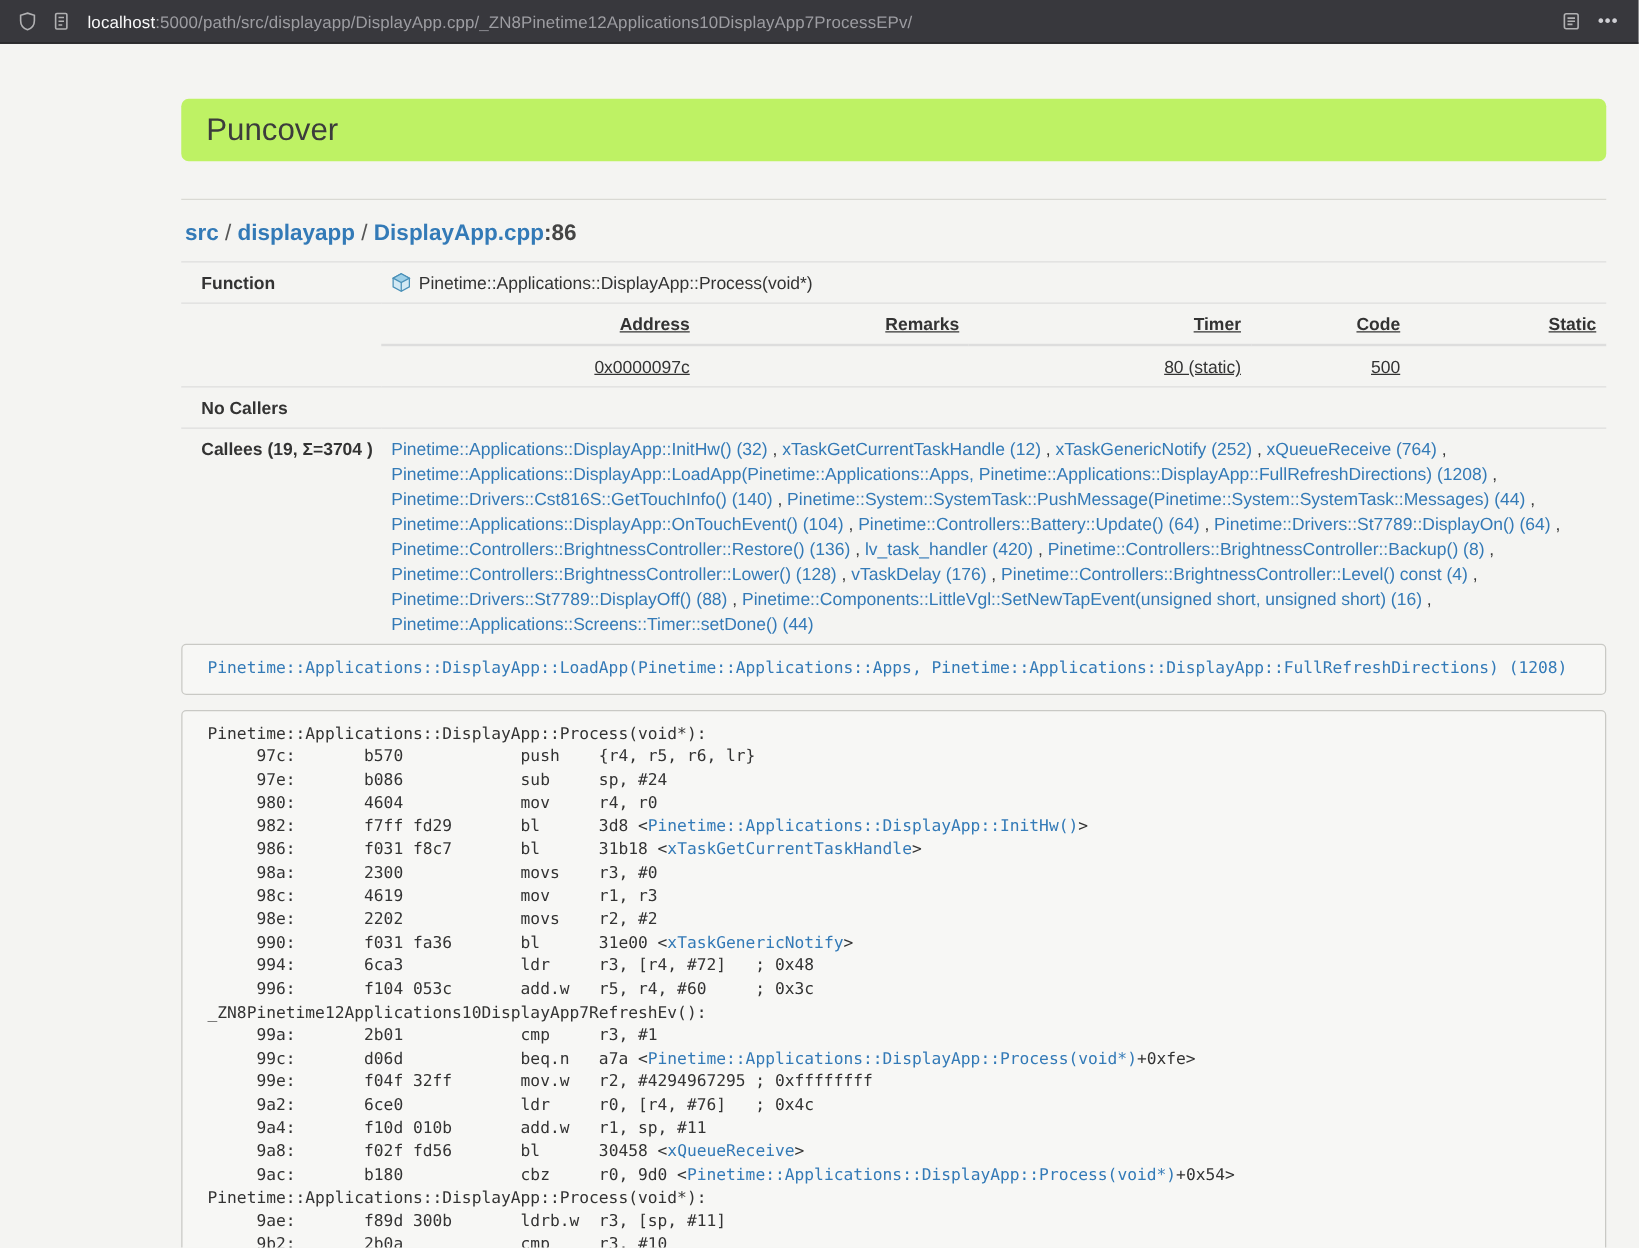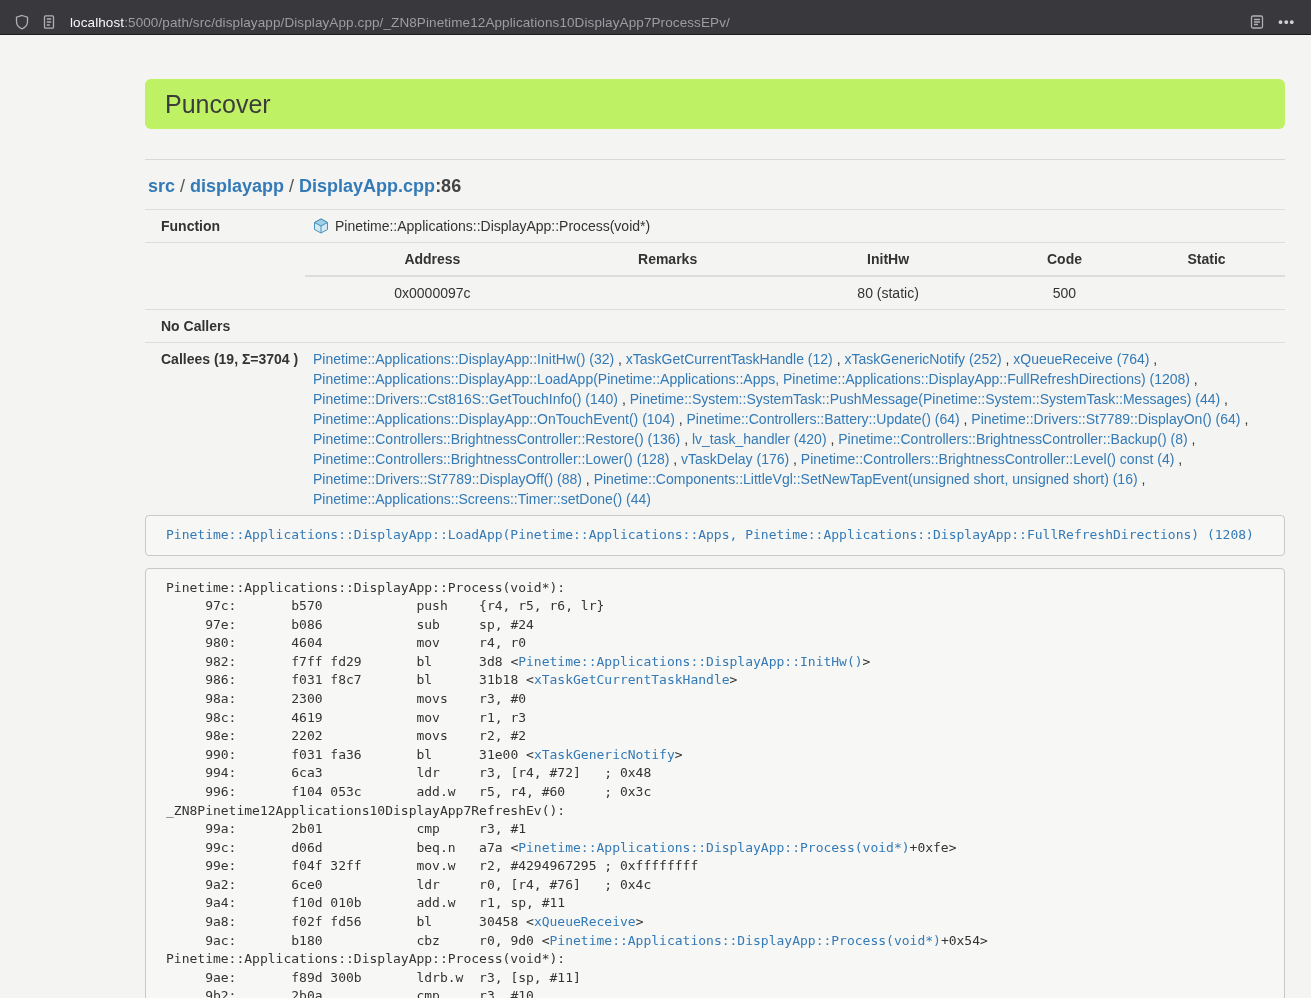--- a/index.html
+++ b/index.html
@@ -7,21 +7,21 @@
     width: 1311px; height: 998px; margin: 0; padding: 0;
     overflow: hidden;
     background: #f4f4f2;
     font-family: "Liberation Sans", "DejaVu Sans", sans-serif;
     font-size: 14px; color: #333;
   }
   
   .topbar {
     height: 35px; background: #38383d;
     border-bottom: 1px solid #1c1c1f;
-    display: flex; align-items: flex-end;
+    display: flex; align-items: center;
     padding: 4px 14px; gap: 11px;
   }
   .tb-icon { width: 16px; height: 16px; display: inline-flex; flex: 0 0 auto; }
   .urlbar {
     flex: 1 1 auto; display: flex; align-items: center;
     white-space: nowrap; overflow: hidden;
     font-size: 13.5px; letter-spacing: 0.1px;
     padding-left: 2px;
   }
   .url-domain { color: #f9f9fa; }
@@ -55,21 +55,21 @@
     border-top: 1px solid #ddd; vertical-align: top;
     text-align: left; padding: 6px 8px; line-height: 20px;
   }
   table.ftable > tbody > tr > th.rowlabel {
     width: 160px; padding-left: 16px; font-weight: bold; color: #333;
     white-space: nowrap;
   }
   td.nopad { padding: 0 !important; }
   table.stats { width: 100%; border-collapse: collapse; table-layout: fixed; }
   table.stats th, table.stats td {
-    text-align: center; padding: 6px 8px; line-height: 20px; vertical-align: top;
+    text-align: right; padding: 6px 8px; line-height: 20px; vertical-align: top; text-decoration: underline;
   }
   table.stats th { font-weight: bold; border-bottom: 2px solid #ddd; }
   .col-address { width: 26%; } .col-remarks { width: 22%; }
   .col-stack { width: 23%; } .col-code { width: 13%; } .col-static { width: 16%; }
   .fnamecell { }
   .cube { display: inline-block; width: 16px; height: 16px; vertical-align: -3px; margin-right: 6px; }
   
   pre.codebox {
     background: #f7f7f5; border: 1px solid #c9c9c5; border-radius: 4px;
     padding: 10px 20px; margin: 0 0 12px 0;
@@ -134,21 +134,21 @@
         </td>
       </tr>
       <tr>
         <th class="rowlabel"></th>
         <td class="nopad">
           <table class="stats">
             <tbody>
               <tr>
                 <th class="col-address">Address</th>
                 <th class="col-remarks">Remarks</th>
-                <th class="col-stack">InitHw</th>
+                <th class="col-stack">Timer</th>
                 <th class="col-code">Code</th>
                 <th class="col-static">Static</th>
               </tr>
               <tr>
                 <td>0x0000097c</td>
                 <td></td>
                 <td>80 (static)</td>
                 <td>500</td>
                 <td></td>
               </tr>

